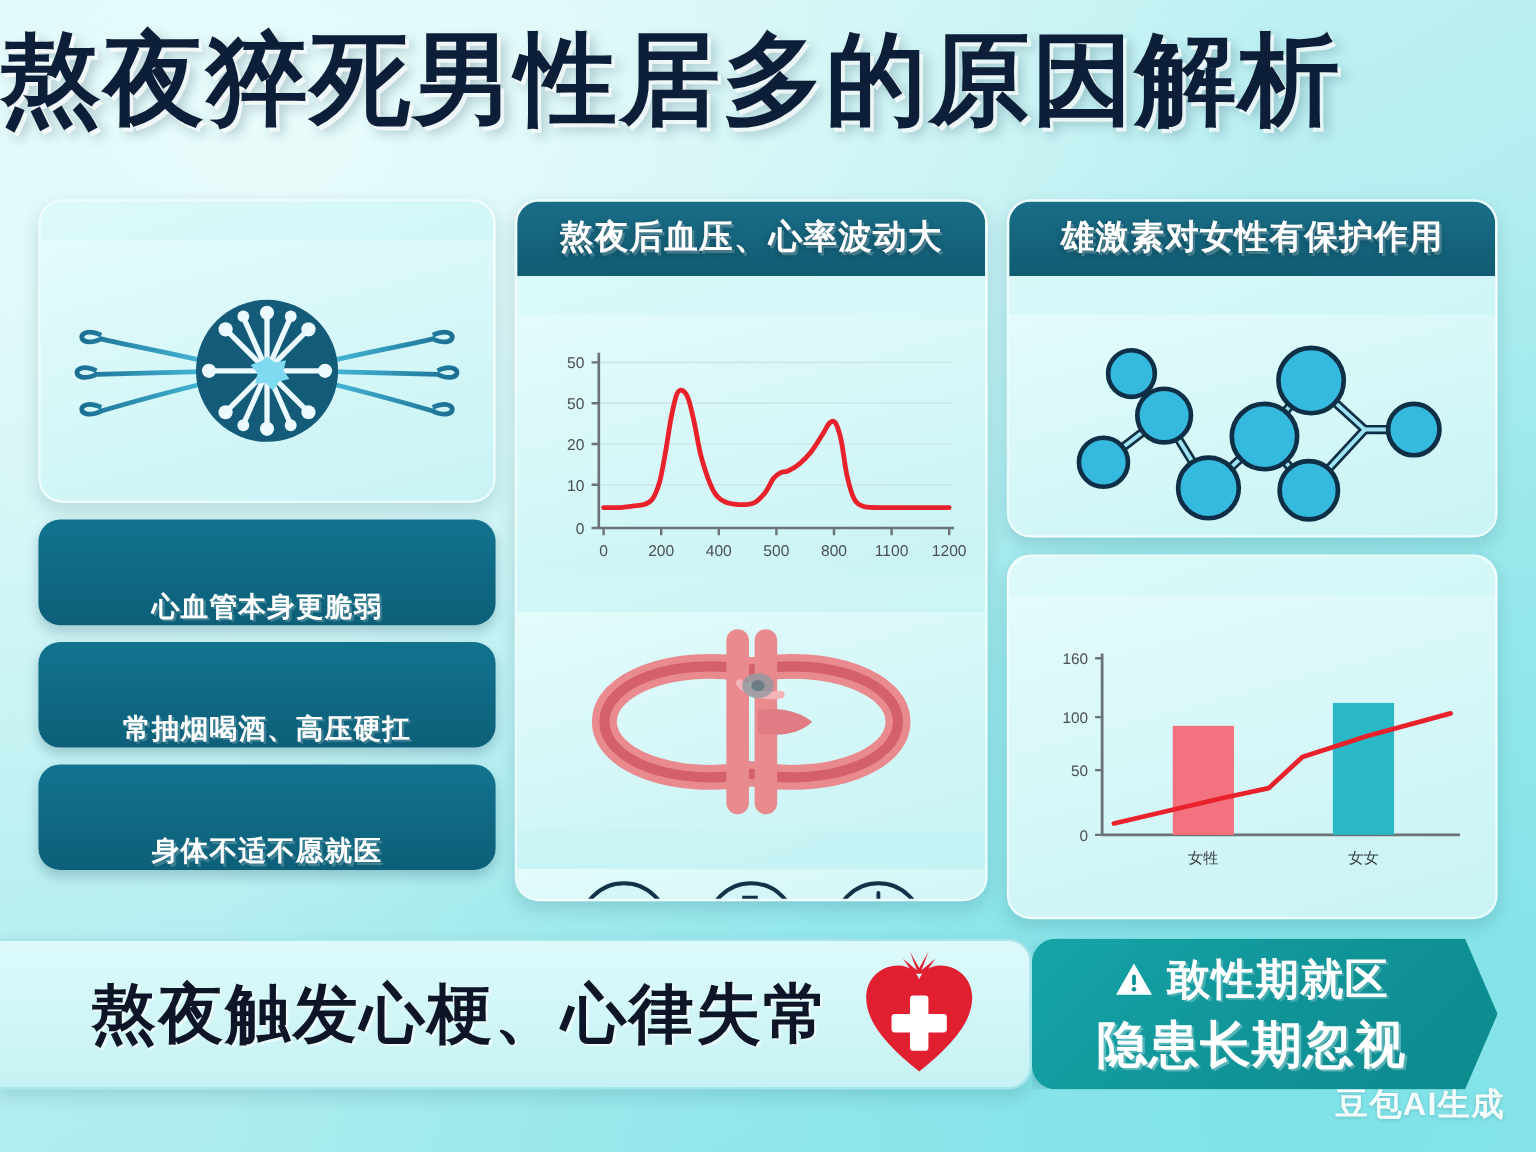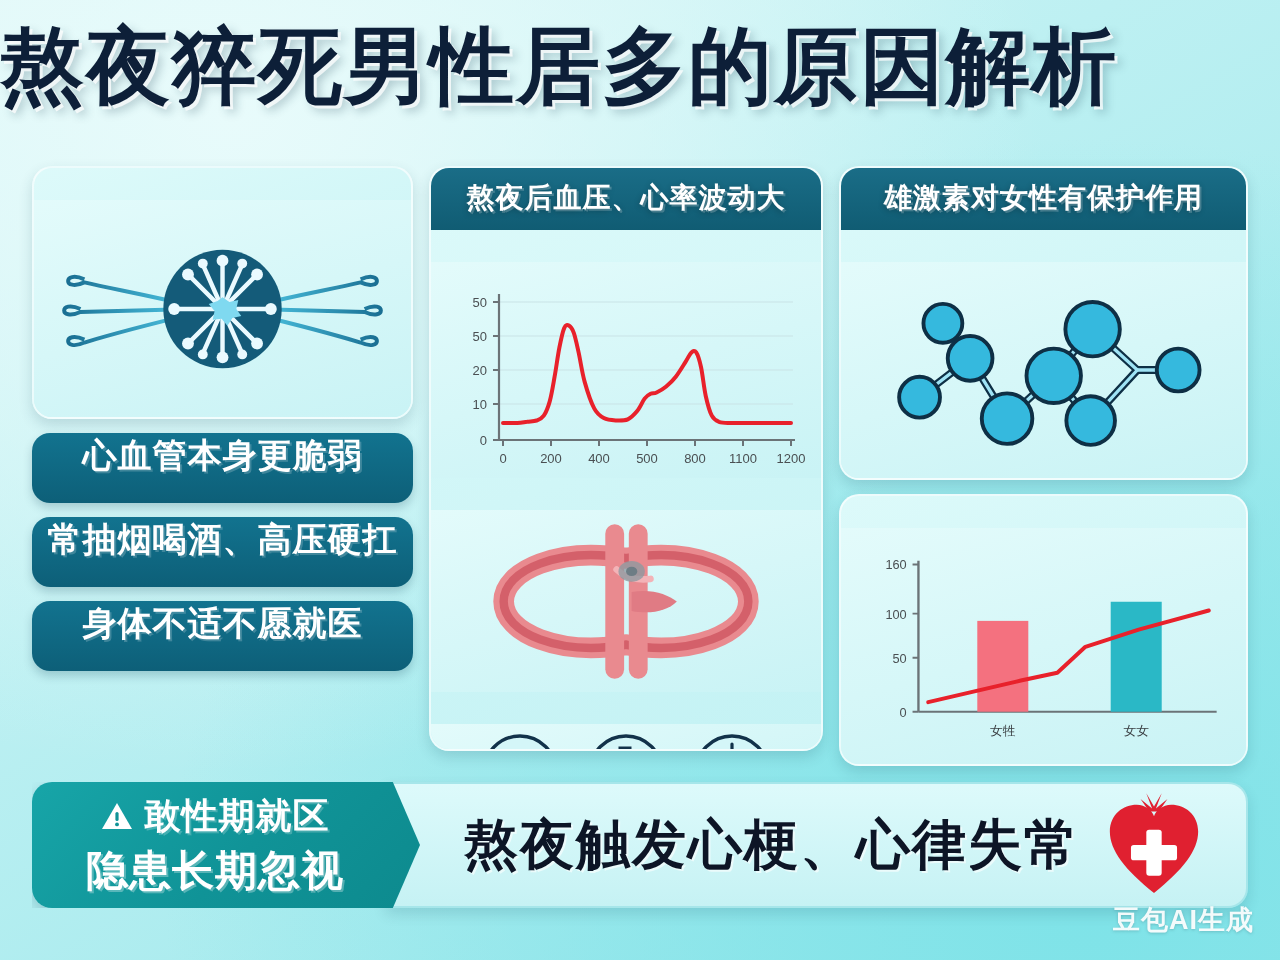--- a/index.html
+++ b/index.html
@@ -57,24 +57,24 @@
   }
   .card-body {
     flex: 1; display: flex; align-items: center; justify-content: center;
     padding: 8px;
     background: linear-gradient(165deg, #e3fbfb 0%, #c9f3f5 100%);
     margin-top: 32px;
   }
 
   
   .pill {
-    height: 70px; border-radius: 18px;
+    height: 88px; border-radius: 18px;
     background: linear-gradient(180deg, #12738f 0%, #0d5f78 100%);
-    color: #fff; font-size: 34px; font-weight: 900; letter-spacing: 1px;
-    display: flex; align-items: flex-start; justify-content: center;
+    color: #fff; font-size: 23px; font-weight: 900; letter-spacing: 1px;
+    display: flex; align-items: flex-end; justify-content: center;
     box-shadow: 0 5px 10px rgba(10,60,80,.22);
     text-shadow: 2px 2px 0 rgba(255,255,255,.2);
     white-space: nowrap;
   }
 
   
   .fig { width: 100%; }
 
   
   #banner {
@@ -315,21 +315,21 @@
               <line x1="54" y1="57" x2="60" y2="64"></line>
             </g>
           </svg>
         </div>
       </div>
     </div>
   </div>
 
   <div class="col col-right">
 
-    <div class="card" style="height:314px">
+    <div class="card" style="height:282px">
       <div class="card-head" style="font-size:28px">雄激素对女性有保护作用</div>
       <div class="card-body">
         <svg viewBox="0 0 360 180" width="350" height="176">
           <g stroke="#0e2f45" stroke-width="8" stroke-linecap="round">
             <line x1="104" y1="78" x2="76" y2="42"></line>
             <line x1="104" y1="78" x2="52" y2="118"></line>
             <line x1="104" y1="78" x2="142" y2="140"></line>
             <line x1="142" y1="140" x2="190" y2="96"></line>
             <line x1="190" y1="96" x2="230" y2="48"></line>
             <line x1="190" y1="96" x2="228" y2="142"></line>
@@ -386,35 +386,35 @@
 
           <text class="cat-label" x="148" y="196" text-anchor="middle">女牲</text>
           <text class="cat-label" x="284" y="196" text-anchor="middle">女女</text>
         </svg>
       </div>
     </div>
   </div>
 </div>
 
 <div id="banner">
-  <div id="banner-badge">
-    <div class="badge-line1">
-      <svg viewBox="0 0 32 30" width="32" height="30">
-        <path d="M16,2 L31,28 L1,28 Z" fill="#ffffff"></path>
-        <rect x="14.4" y="11" width="3.2" height="9" rx="1.6" fill="#109397"></rect>
-        <circle cx="16" cy="23.4" r="1.9" fill="#109397"></circle>
-      </svg>
-      <span>敢性期就区</span>
-    </div>
-    <div class="badge-line2">隐患长期忽视</div>
-  </div>
   <div id="banner-main">
     <div id="banner-text">熬夜触发心梗、心律失常</div>
     <svg viewBox="0 0 100 108" width="96" height="104">
       <path d="M50,14 L42,0 L48,16 L36,6 L45,19 L55,19 L64,6 L52,16 L58,0 Z" fill="#e02030"></path>
       <path d="M50,104 C20,80 4,60 4,40 C4,22 18,12 32,12 C41,12 48,18 50,24 C52,18 59,12 68,12 C82,12 96,22 96,40 C96,60 80,80 50,104 Z" fill="#e02030"></path>
       <rect x="42" y="38" width="16" height="48" rx="3" fill="#ffffff"></rect>
       <rect x="26" y="54" width="48" height="16" rx="3" fill="#ffffff"></rect>
     </svg>
   </div>
+  <div id="banner-badge">
+    <div class="badge-line1">
+      <svg viewBox="0 0 32 30" width="32" height="30">
+        <path d="M16,2 L31,28 L1,28 Z" fill="#ffffff"></path>
+        <rect x="14.4" y="11" width="3.2" height="9" rx="1.6" fill="#109397"></rect>
+        <circle cx="16" cy="23.4" r="1.9" fill="#109397"></circle>
+      </svg>
+      <span>敢性期就区</span>
+    </div>
+    <div class="badge-line2">隐患长期忽视</div>
+  </div>
 </div>
 
 <div id="watermark">豆包AI生成</div>
 
 </body></html>

